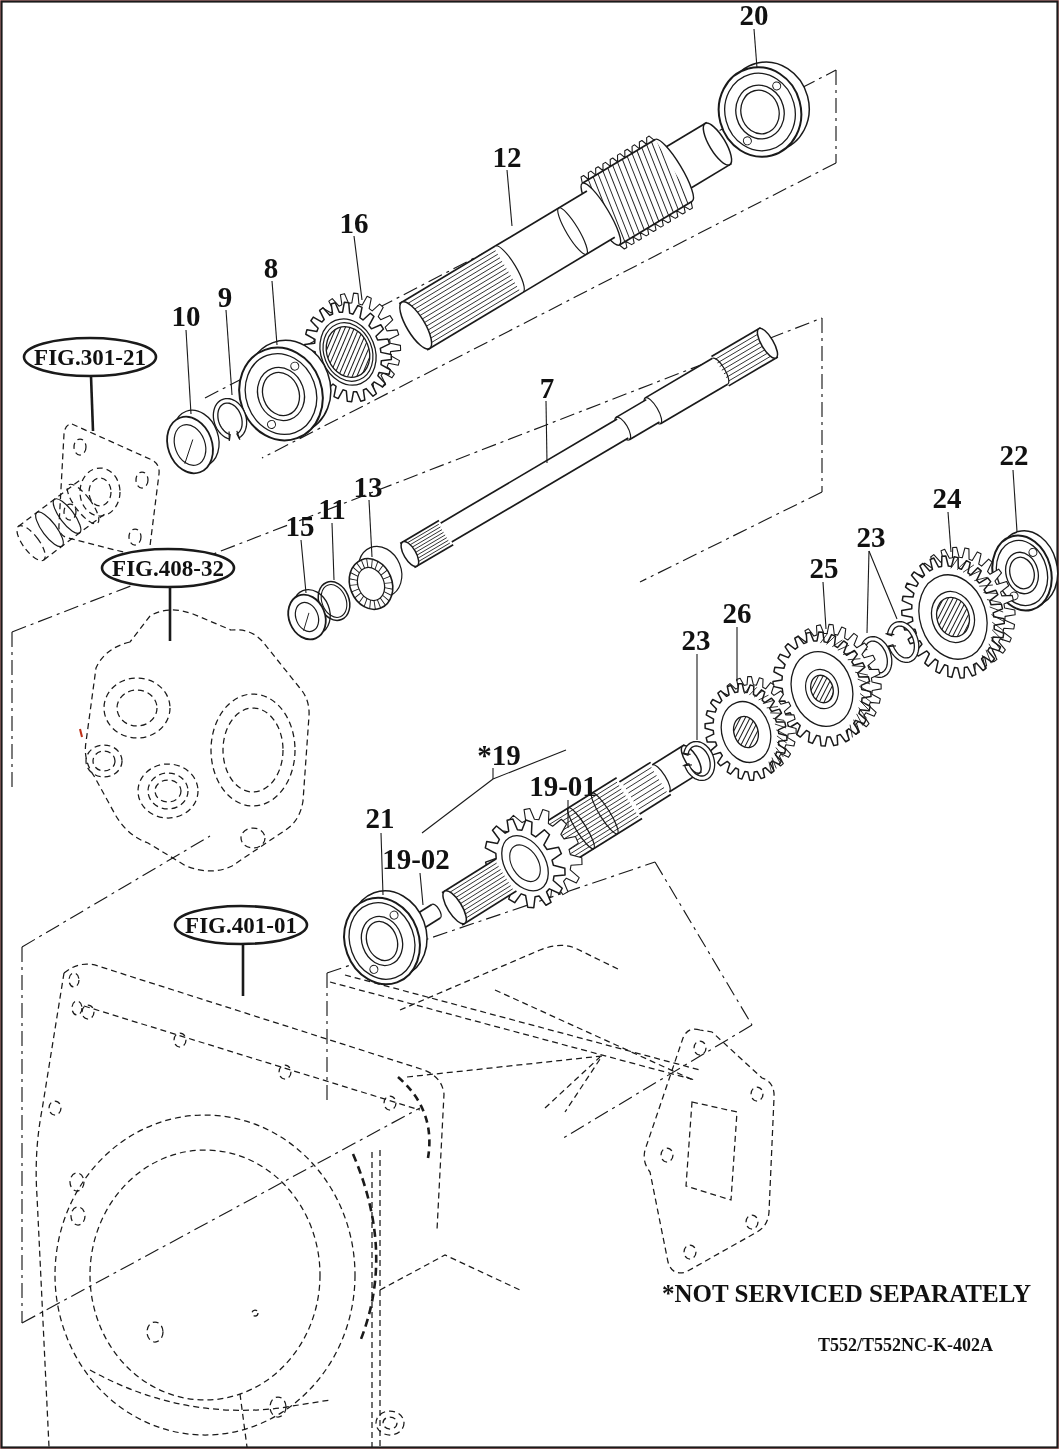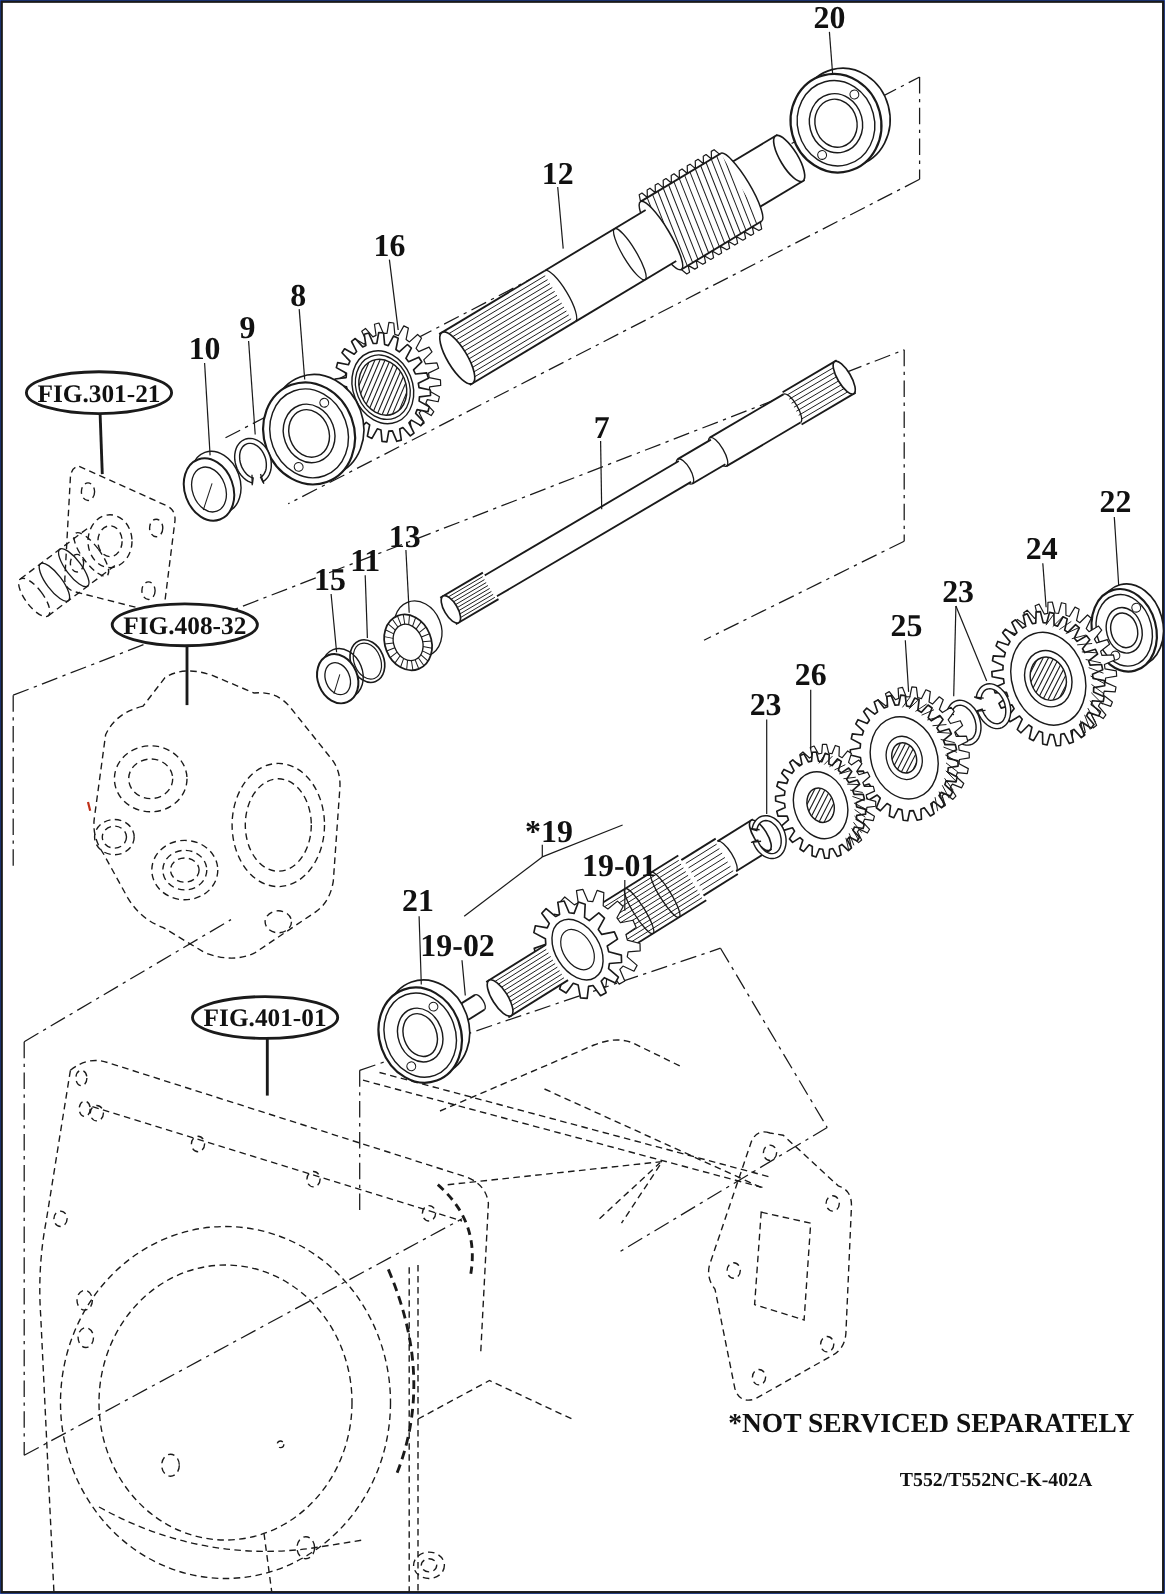--- a/index.html
+++ b/index.html
@@ -1,16 +1,16 @@
 <!DOCTYPE html>
 <html><head>
 <meta charset="utf-8">
 <style>
   html,body{margin:0;padding:0;background:#ffffff;}
-  .page{position:relative;width:1059px;height:1449px;background:#1d4ed8;overflow:hidden;
+  .page{position:relative;width:1059px;height:1449px;background:#fca5a5;overflow:hidden;
         font-family:"Liberation Serif","DejaVu Serif",serif;}
   svg{display:block}
   text{fill:#111;}
   .part-num{font-family:"Liberation Serif","DejaVu Serif",serif;font-weight:bold;font-size:29px;}
   .fig-txt{font-family:"Liberation Serif","DejaVu Serif",serif;font-weight:bold;font-size:23px;}
   .note{font-family:"Liberation Serif","DejaVu Serif",serif;font-weight:bold;font-size:25px;}
   .code{font-family:"Liberation Serif","DejaVu Serif",serif;font-weight:bold;font-size:18px;}
 </style>
 </head>
 <body>

